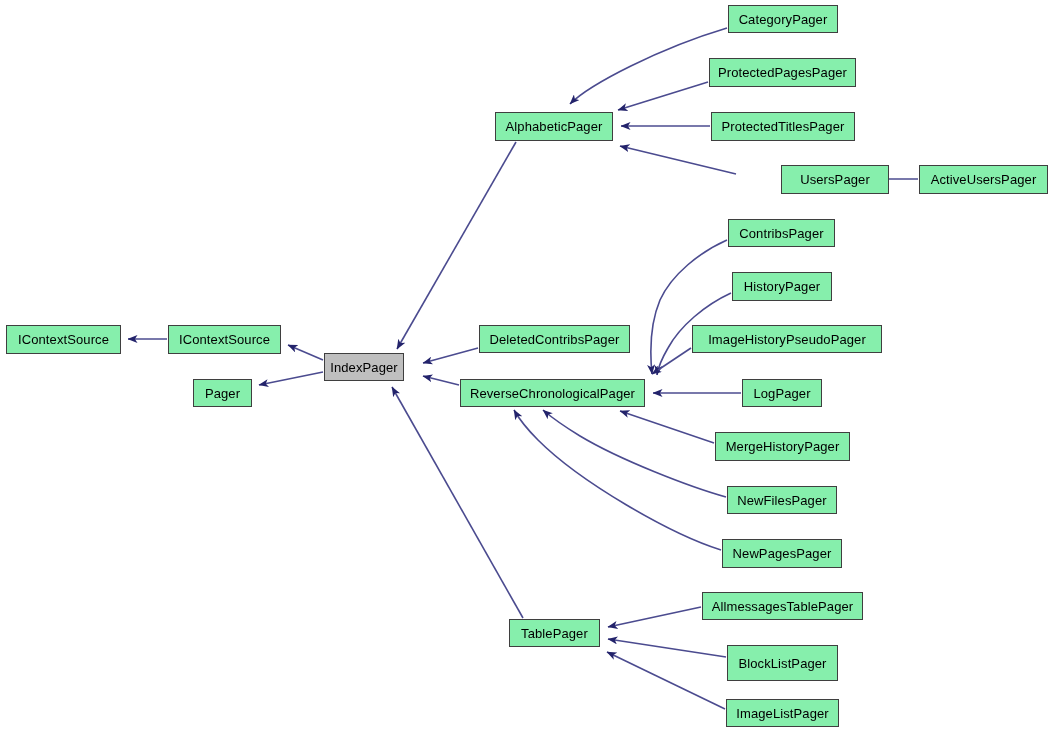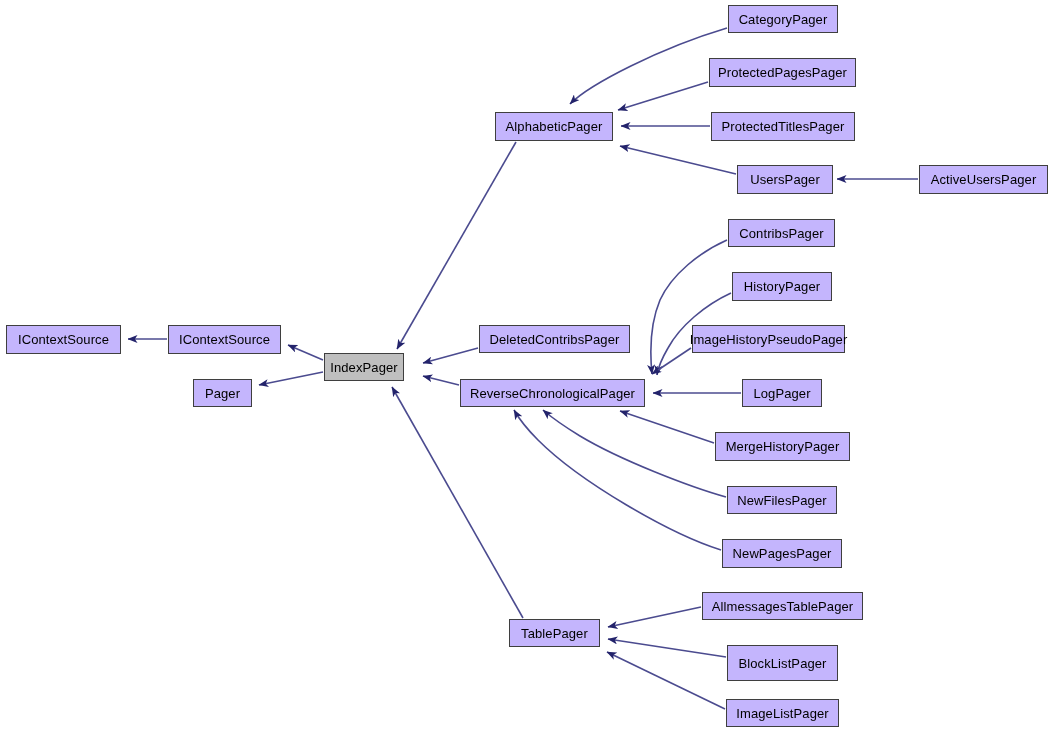--- a/index.html
+++ b/index.html
@@ -20,21 +20,21 @@
     left: 0;
     top: 0;
     width: 1053px;
     height: 733px;
     pointer-events: none;
   }
   .node {
     position: absolute;
     box-sizing: border-box;
     border: 1px solid #3f3f3f;
-    background: #c4b5fd;
+    background: #86efac;
     color: #000000;
     font-size: 13px;
     line-height: 1;
     display: flex;
     align-items: center;
     justify-content: center;
     white-space: nowrap;
     letter-spacing: 0.1px;
     z-index: 2;
   }
@@ -102,39 +102,39 @@
       </div>
       <div class="node" style="left: 728px; top: 5px; width: 110px; height: 28px;">
         <span class="node-label">CategoryPager</span>
       </div>
       <div class="node" style="left: 709px; top: 58px; width: 147px; height: 29px;">
         <span class="node-label">ProtectedPagesPager</span>
       </div>
       <div class="node" style="left: 711px; top: 112px; width: 144px; height: 29px;">
         <span class="node-label">ProtectedTitlesPager</span>
       </div>
-      <div class="node" style="left: 737px; top: 165px; width: 96px; height: 29px;">
+      <div class="node" style="left: 781px; top: 165px; width: 108px; height: 29px;">
         <span class="node-label">UsersPager</span>
       </div>
       <div class="node" style="left: 919px; top: 165px; width: 129px; height: 29px;">
         <span class="node-label">ActiveUsersPager</span>
       </div>
       <div class="node" style="left: 479px; top: 325px; width: 151px; height: 28px;">
         <span class="node-label">DeletedContribsPager</span>
       </div>
       <div class="node" style="left: 460px; top: 379px; width: 185px; height: 28px;">
         <span class="node-label">ReverseChronologicalPager</span>
       </div>
       <div class="node" style="left: 728px; top: 219px; width: 107px; height: 28px;">
         <span class="node-label">ContribsPager</span>
       </div>
       <div class="node" style="left: 732px; top: 272px; width: 100px; height: 29px;">
         <span class="node-label">HistoryPager</span>
       </div>
-      <div class="node" style="left: 692px; top: 325px; width: 153px; height: 28px;">
+      <div class="node" style="left: 692px; top: 325px; width: 190px; height: 28px;">
         <span class="node-label">ImageHistoryPseudoPager</span>
       </div>
       <div class="node" style="left: 742px; top: 379px; width: 80px; height: 28px;">
         <span class="node-label">LogPager</span>
       </div>
       <div class="node" style="left: 715px; top: 432px; width: 135px; height: 29px; justify-content: center;">
         <span class="node-label">MergeHistoryPager</span>
       </div>
       <div class="node" style="left: 727px; top: 486px; width: 110px; height: 28px;">
         <span class="node-label">NewFilesPager</span>

